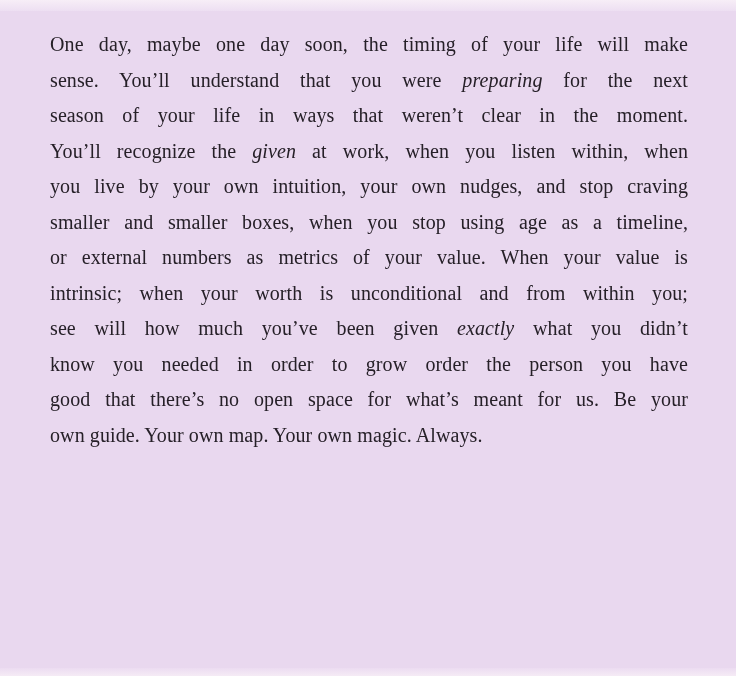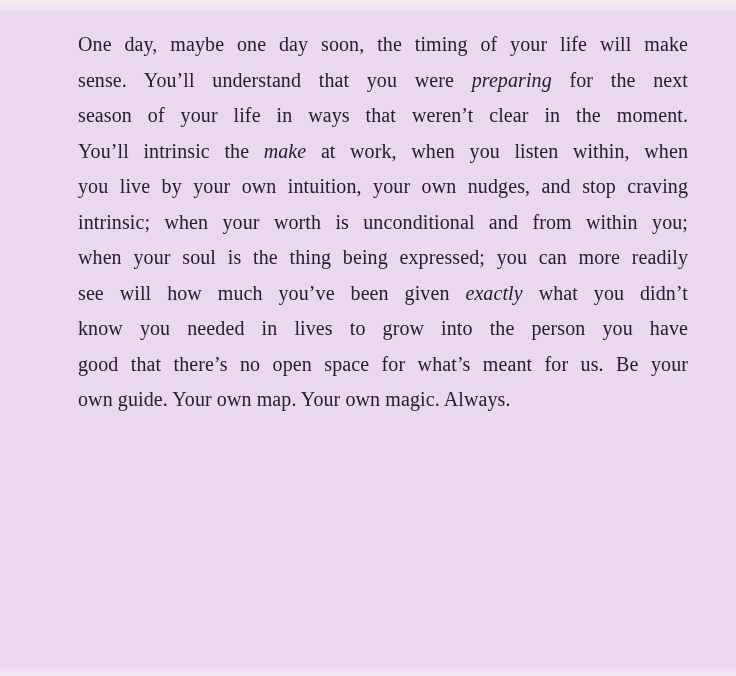--- a/index.html
+++ b/index.html
@@ -38,42 +38,42 @@
     color: #262028;
     font-size: 20px;
     line-height: 35.5px;
     letter-spacing: 0.1px;
   }
   .quote-line {
     text-align: justify;
     text-align-last: justify;
     white-space: normal;
     height: 35.5px;
-    margin-left: 28px;
   }
   .quote-line.last {
     text-align: right;
     text-align-last: left;
   }
   .quote-line em {
     font-style: italic;
   }
 </style>
 </head>
 <body style="background: rgb(233, 216, 239);">
 
 <div class="edge-band" id="top-band"></div>
 
 <div class="quote-block" id="quote-block" style="color: rgb(38, 32, 40);">
     <div class="quote-line"><span>One day, maybe one day soon, the timing of your life will make</span></div>
     <div class="quote-line"><span>sense. You’ll understand that you were </span><em>preparing</em><span> for the next</span></div>
     <div class="quote-line"><span>season of your life in ways that weren’t clear in the moment.</span></div>
-    <div class="quote-line"><span>You’ll intrinsic the </span><em>make</em><span> at work, when you listen within, when</span></div>
+    <div class="quote-line"><span>You’ll recognize the </span><em>given</em><span> at work, when you listen within, when</span></div>
     <div class="quote-line"><span>you live by your own intuition, your own nudges, and stop craving</span></div>
+    <div class="quote-line"><span>smaller and smaller boxes, when you stop using age as a timeline,</span></div>
+    <div class="quote-line"><span>or external numbers as metrics of your value. When your value is</span></div>
     <div class="quote-line"><span>intrinsic; when your worth is unconditional and from within you;</span></div>
-    <div class="quote-line"><span>when your soul is the thing being expressed; you can more readily</span></div>
     <div class="quote-line"><span>see will how much you’ve been given </span><em>exactly</em><span> what you didn’t</span></div>
-    <div class="quote-line"><span>know you needed in lives to grow into the person you have</span></div>
+    <div class="quote-line"><span>know you needed in order to grow order the person you have</span></div>
     <div class="quote-line"><span>good that there’s no open space for what’s meant for us. Be your</span></div>
     <div class="quote-line last"><span>own guide. Your own map. Your own magic. Always.</span></div>
   </div>
 
 <div class="edge-band" id="bottom-band"></div>
 
 </body></html>

